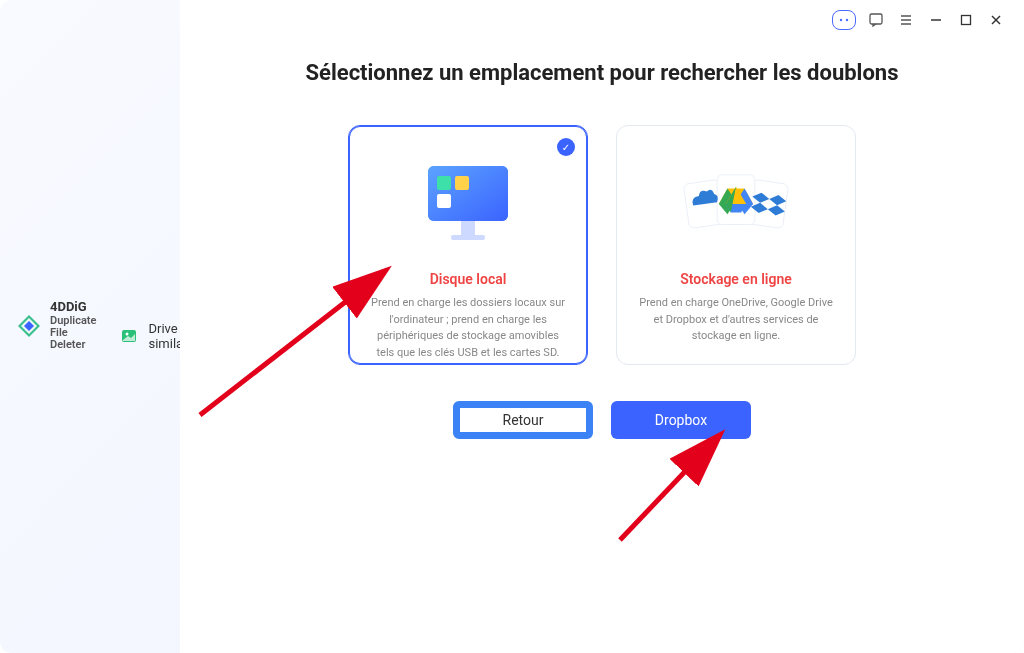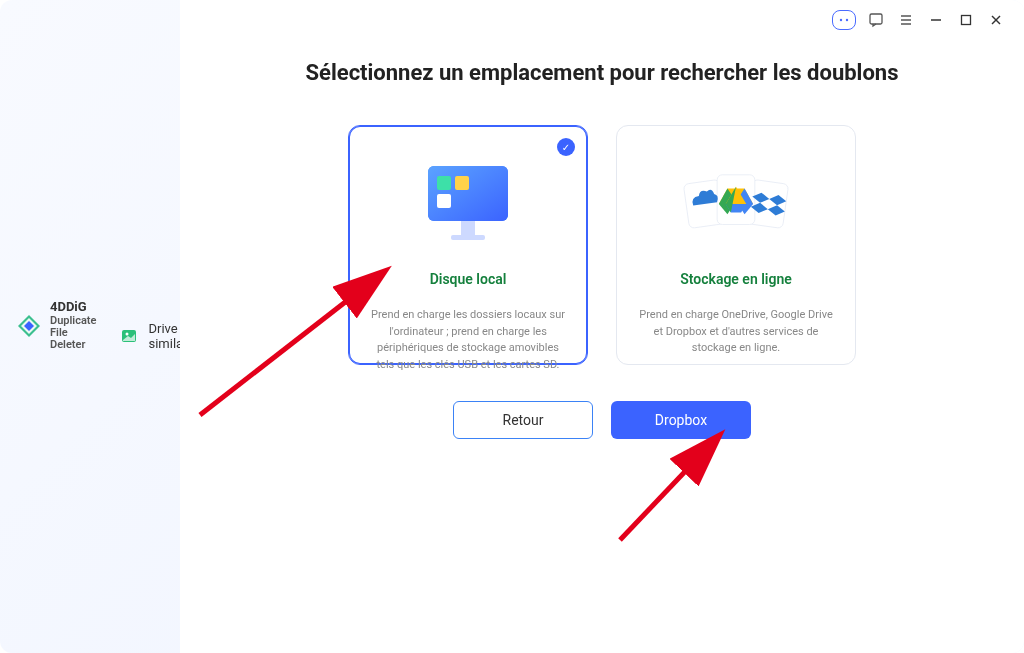--- a/index.html
+++ b/index.html
@@ -17,25 +17,25 @@
 .nav-item { display: flex; align-items: center; gap: 10px; padding: 10px 12px; border-radius: 8px; cursor: pointer; font-size: 13px; color: #333; }
 .nav-item.active { background: #eaf0ff; color: #2453ff; }
 .nav-icon { width: 18px; height: 18px; display: inline-flex; align-items: center; justify-content: center; }
 .main { flex: 1; padding: 60px 40px 40px 40px; display: flex; flex-direction: column; align-items: center; background: #fff; border-top-left-radius: 0; }
 .page-title { font-size: 22px; font-weight: 700; color: #222; text-align: center; margin-bottom: 40px; }
 .cards { display: flex; gap: 28px; justify-content: center; }
 .card { width: 240px; height: 240px; border: 1.5px solid #e4e8f0; border-radius: 12px; padding: 18px 18px 18px 18px; display: flex; flex-direction: column; align-items: center; text-align: center; cursor: pointer; position: relative; background: #fff; }
 .card.selected { border-color: #3b63ff; box-shadow: 0 0 0 1px #3b63ff inset; }
 .card-check { position: absolute; top: 12px; right: 12px; width: 18px; height: 18px; background: #3b63ff; border-radius: 50%; display: flex; align-items: center; justify-content: center; color: #fff; font-size: 10px; }
 .card-illus { width: 120px; height: 95px; margin-top: 12px; margin-bottom: 20px; display: flex; align-items: center; justify-content: center; }
-.card-title { font-size: 14px; font-weight: 600; color: #15803d; margin-bottom: 20px; }
+.card-title { font-size: 14px; font-weight: 600; color: #ef4444; margin-bottom: 8px; }
 .card-desc { font-size: 11px; color: #888; line-height: 1.5; padding: 0 2px; }
 .buttons { display: flex; gap: 18px; margin-top: 36px; }
 .btn { width: 140px; height: 38px; border-radius: 6px; font-size: 14px; display: flex; align-items: center; justify-content: center; cursor: pointer; border: none; }
-.btn-secondary { background: #fff; color: #333; border: 1px solid #3b82f6; }
+.btn-secondary { background: #fff; color: #333; border: 7px solid #3b82f6; }
 .btn-primary { background: #3b63ff; color: #fff; }
 .arrow { position: absolute; pointer-events: none; }
 .arrow svg { overflow: visible; }
 </style>
 </head>
 <body>
 
 <div class="window">
 
   <div class="titlebar">

